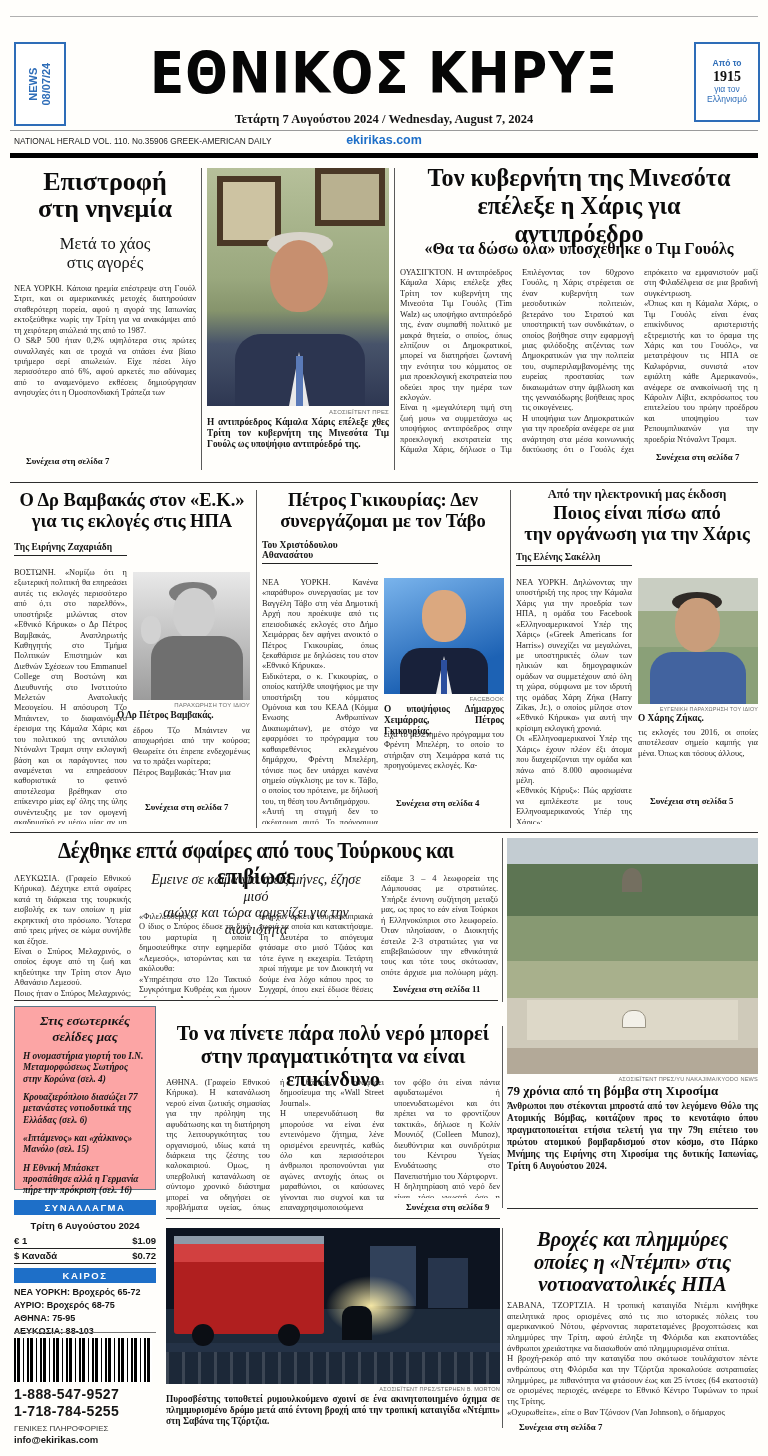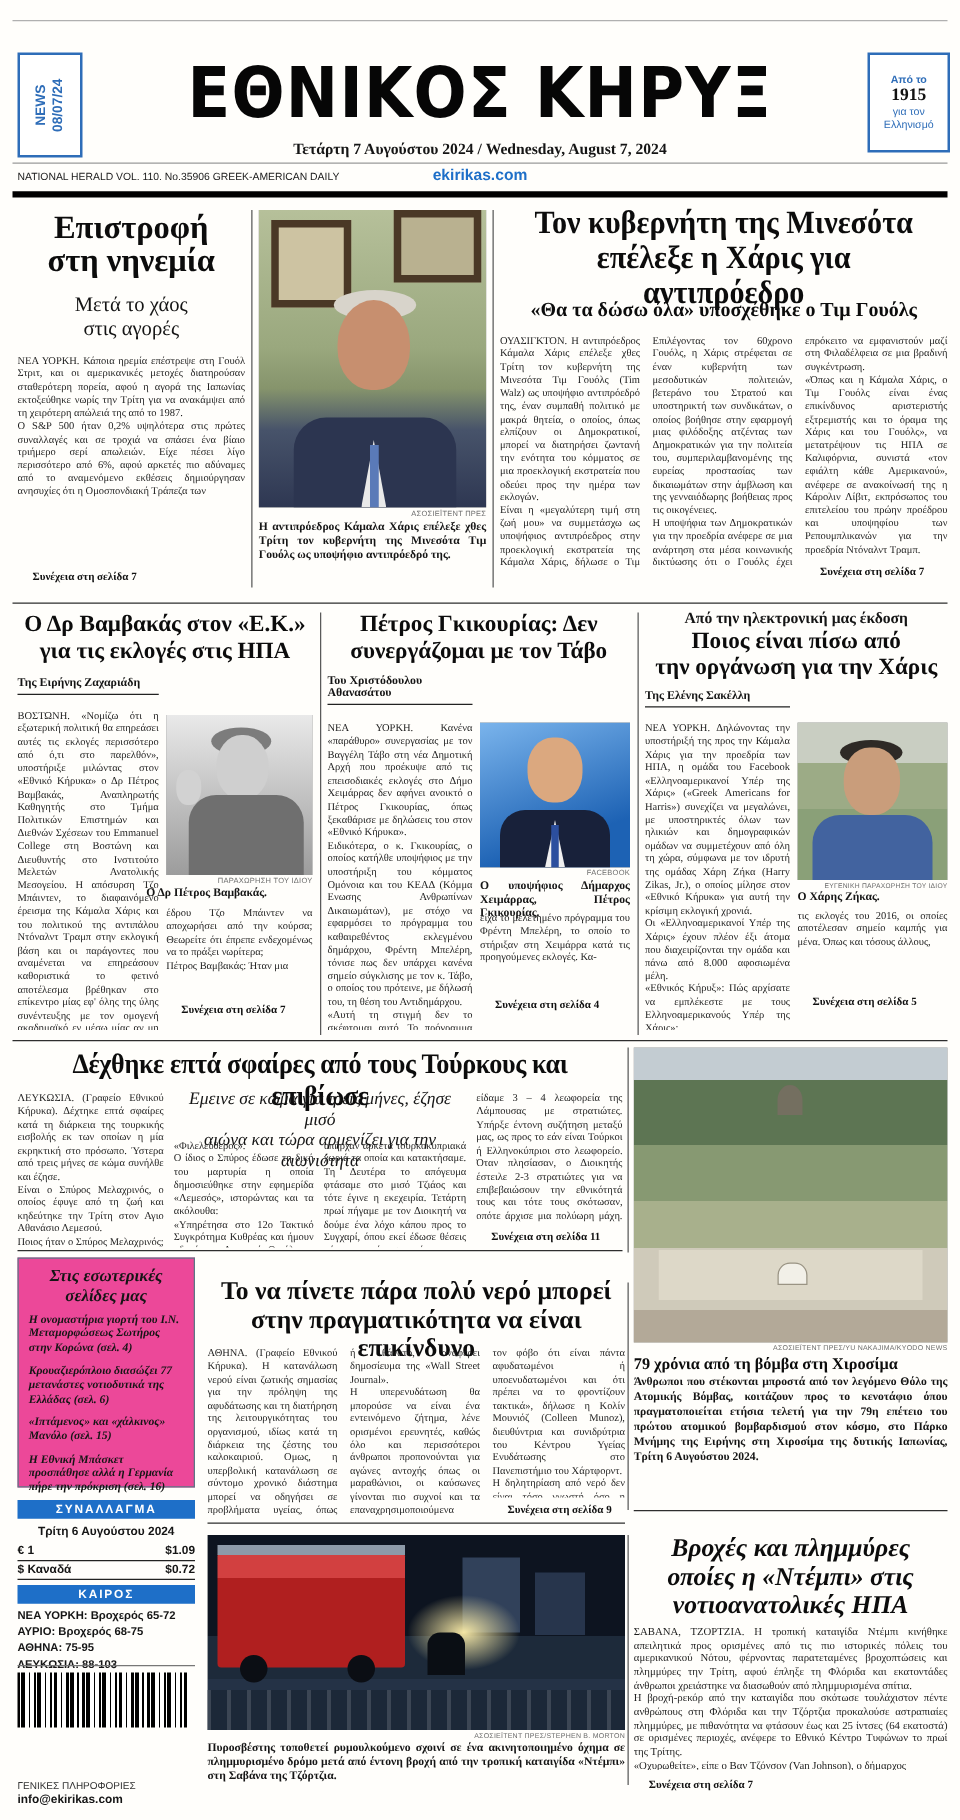--- a/index.html
+++ b/index.html
@@ -20,21 +20,21 @@
            font-family:"Liberation Sans",sans-serif;letter-spacing:1.5px;}
   .photo{overflow:hidden;background:#9a9a9a;}
   .ph{position:absolute;display:block;}
   .condensed{transform:scaleX(.93);transform-origin:50% 0;}
   .bluebox{border:2px solid #2e6db8;background:#fff;display:flex;align-items:center;justify-content:center;}
   .fxrow{display:flex;justify-content:space-between;border-bottom:1px solid #222;
          font-family:"Liberation Sans",sans-serif;font-weight:bold;font-size:9.5px;line-height:14px;}
   .wx{font-family:"Liberation Sans",sans-serif;font-size:9px;line-height:1.45;font-weight:600;white-space:pre-line;}
   .kicker{font-weight:bold;font-size:12.5px;}
   .deck{font-style:italic;font-size:14px;line-height:1.18;white-space:pre-line;font-weight:500;}
-  .inside{background:#ec4899;border:1px solid #5d7686;}
+  .inside{background:#fca5a5;border:1px solid #5d7686;}
   .insideTitle{font-weight:bold;font-style:italic;font-size:13.5px;line-height:1.15;text-align:center;white-space:pre-line;}
   .insideItem{font-style:italic;font-weight:600;font-size:9.3px;line-height:1.22;white-space:pre-line;}
 </style>
 </head>
 <body>
 
 <div id="page">
 
   <div class="abs hr" style="left:10px;top:16px;width:748px;background:#b0b0b0"></div>
 
@@ -223,20 +223,22 @@
     <span>$0.72</span>
   </div>
   <div class="abs bluebar" style="left:14px;top:1268px;width:142px;height:15px">ΚΑΙΡΟΣ</div>
   <div class="abs wx" style="left:14px;top:1286px;width:142px">ΝΕΑ ΥΟΡΚΗ: Βροχερός 65-72
 ΑΥΡΙΟ: Βροχερός 68-75
 ΑΘΗΝΑ: 75-95
 ΛΕΥΚΩΣΙΑ: 88-103</div>
   <div class="abs hr" style="left:14px;top:1332px;width:142px;background:#777"></div>
   <div class="abs" style="left:14px;top:1338px;width:138px;height:44px;background:
        repeating-linear-gradient(90deg,#000 0 2px,#fff 2px 3px,#000 3px 6px,#fff 6px 9px,#000 9px 10px,#fff 10px 13px)"></div>
+  <div class="abs sans" style="left:14px;top:1386px;width:170px;font-weight:bold;font-size:14px;line-height:1.22;white-space:pre-line;letter-spacing:.4px">1-888-547-9527
+1-718-784-5255</div>
   <div class="abs sans" style="left:14px;top:1424px;width:170px;font-size:8px;color:#333">ΓΕΝΙΚΕΣ ΠΛΗΡΟΦΟΡΙΕΣ</div>
   <div class="abs sans" style="left:14px;top:1434px;width:170px;font-weight:bold;font-size:9.5px">info@ekirikas.com</div>
 
   <div class="abs photo" style="left:166px;top:1228px;width:334px;height:156px">
     <i class="ph" style="inset:0;background:linear-gradient(180deg,#0d1420 0 52%,#1d2a3a 52% 74%,#243246 74% 100%)"></i>
     <i class="ph" style="left:204px;top:18px;width:46px;height:60px;background:#31415a"></i>
     <i class="ph" style="left:262px;top:30px;width:40px;height:50px;background:#27354c"></i>
     <i class="ph" style="left:8px;top:14px;width:150px;height:92px;background:linear-gradient(180deg,#d24040 0 22%,#b01f1f 22% 100%);border-radius:3px"></i>
     <i class="ph" style="left:8px;top:8px;width:150px;height:8px;background:#8d9aa8"></i>
     <i class="ph" style="left:26px;top:96px;width:22px;height:22px;border-radius:50%;background:#0b0e14"></i>

